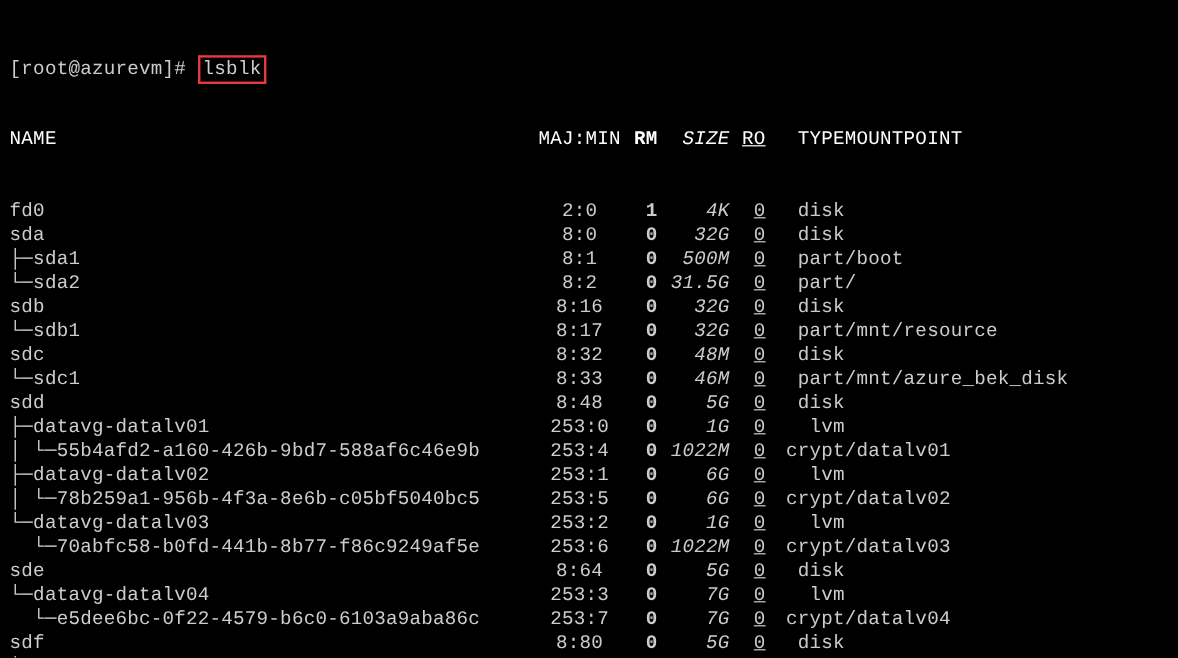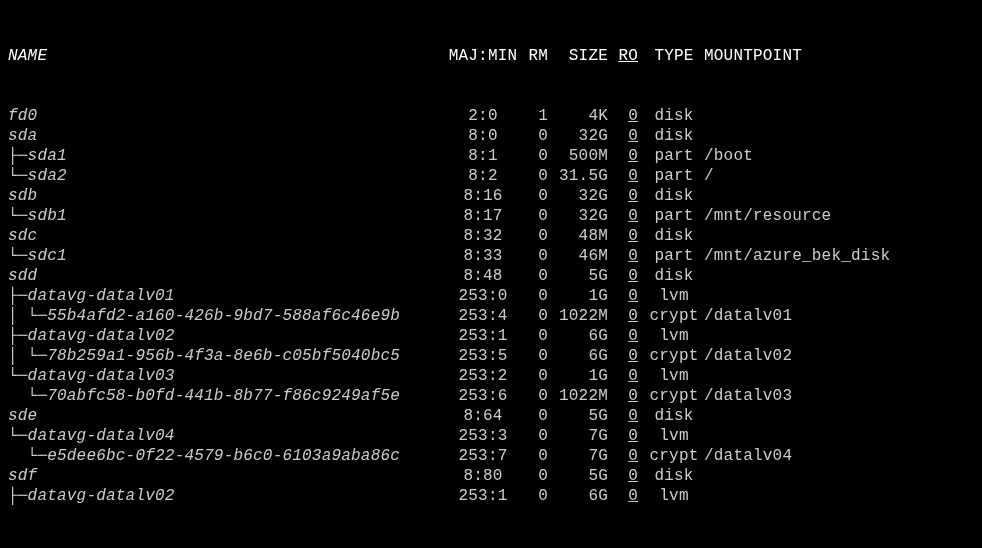--- a/index.html
+++ b/index.html
@@ -20,27 +20,28 @@
     white-space: pre;
   }
   .prompt { color: #ccc; }
   .boxed {
     border: 2px solid #e63b3b;
     padding: 0 2px;
     display: inline-block;
   }
   .hdr { color: #fff; }
   .row { height: 20px; }
-  .name { display: inline-block; width: 440px; font-style: italic; }
+  .name { display: inline-block; width: 440px; }
   .majmin { display: inline-block; width: 70px; text-align: center; }
-  .rm { display: inline-block; width: 30px; text-align: right; }
-  .size { display: inline-block; width: 60px; text-align: right; }
+  .rm { display: inline-block; width: 30px; text-align: right; font-weight: bold; }
+  .size { display: inline-block; width: 60px; text-align: right; font-style: italic; }
   .ro { display: inline-block; width: 30px; text-align: right; text-decoration: underline; }
-  .type { display: inline-block; width: 60px; text-align: center; padding-left: 6px;}
+  .type { display: inline-block; width: 60px; text-align: right; padding-left: 6px;}
   .mp { display: inline-block; }
 </style>
 </head>
 <body>
 
 <div class="term">
+  <div class="row"><span class="prompt">[root@azurevm]# </span><span id="cmd-wrap" class="boxed"><span>lsblk</span></span></div>
   <div class="row hdr"><span class="name">NAME</span><span class="majmin">MAJ:MIN</span><span class="rm">RM</span><span class="size">SIZE</span><span class="ro">RO</span><span class="type">TYPE</span><span class="mp">MOUNTPOINT</span></div>
   <div id="rows"><div class="row"><span class="name">fd0</span><span class="majmin">2:0</span><span class="rm">1</span><span class="size">4K</span><span class="ro">0</span><span class="type">disk</span><span class="mp"></span></div><div class="row"><span class="name">sda</span><span class="majmin">8:0</span><span class="rm">0</span><span class="size">32G</span><span class="ro">0</span><span class="type">disk</span><span class="mp"></span></div><div class="row"><span class="name">├─sda1</span><span class="majmin">8:1</span><span class="rm">0</span><span class="size">500M</span><span class="ro">0</span><span class="type">part</span><span class="mp">/boot</span></div><div class="row"><span class="name">└─sda2</span><span class="majmin">8:2</span><span class="rm">0</span><span class="size">31.5G</span><span class="ro">0</span><span class="type">part</span><span class="mp">/</span></div><div class="row"><span class="name">sdb</span><span class="majmin">8:16</span><span class="rm">0</span><span class="size">32G</span><span class="ro">0</span><span class="type">disk</span><span class="mp"></span></div><div class="row"><span class="name">└─sdb1</span><span class="majmin">8:17</span><span class="rm">0</span><span class="size">32G</span><span class="ro">0</span><span class="type">part</span><span class="mp">/mnt/resource</span></div><div class="row"><span class="name">sdc</span><span class="majmin">8:32</span><span class="rm">0</span><span class="size">48M</span><span class="ro">0</span><span class="type">disk</span><span class="mp"></span></div><div class="row"><span class="name">└─sdc1</span><span class="majmin">8:33</span><span class="rm">0</span><span class="size">46M</span><span class="ro">0</span><span class="type">part</span><span class="mp">/mnt/azure_bek_disk</span></div><div class="row"><span class="name">sdd</span><span class="majmin">8:48</span><span class="rm">0</span><span class="size">5G</span><span class="ro">0</span><span class="type">disk</span><span class="mp"></span></div><div class="row"><span class="name">├─datavg-datalv01</span><span class="majmin">253:0</span><span class="rm">0</span><span class="size">1G</span><span class="ro">0</span><span class="type">lvm</span><span class="mp"></span></div><div class="row"><span class="name">│ └─55b4afd2-a160-426b-9bd7-588af6c46e9b</span><span class="majmin">253:4</span><span class="rm">0</span><span class="size">1022M</span><span class="ro">0</span><span class="type">crypt</span><span class="mp">/datalv01</span></div><div class="row"><span class="name">├─datavg-datalv02</span><span class="majmin">253:1</span><span class="rm">0</span><span class="size">6G</span><span class="ro">0</span><span class="type">lvm</span><span class="mp"></span></div><div class="row"><span class="name">│ └─78b259a1-956b-4f3a-8e6b-c05bf5040bc5</span><span class="majmin">253:5</span><span class="rm">0</span><span class="size">6G</span><span class="ro">0</span><span class="type">crypt</span><span class="mp">/datalv02</span></div><div class="row"><span class="name">└─datavg-datalv03</span><span class="majmin">253:2</span><span class="rm">0</span><span class="size">1G</span><span class="ro">0</span><span class="type">lvm</span><span class="mp"></span></div><div class="row"><span class="name">  └─70abfc58-b0fd-441b-8b77-f86c9249af5e</span><span class="majmin">253:6</span><span class="rm">0</span><span class="size">1022M</span><span class="ro">0</span><span class="type">crypt</span><span class="mp">/datalv03</span></div><div class="row"><span class="name">sde</span><span class="majmin">8:64</span><span class="rm">0</span><span class="size">5G</span><span class="ro">0</span><span class="type">disk</span><span class="mp"></span></div><div class="row"><span class="name">└─datavg-datalv04</span><span class="majmin">253:3</span><span class="rm">0</span><span class="size">7G</span><span class="ro">0</span><span class="type">lvm</span><span class="mp"></span></div><div class="row"><span class="name">  └─e5dee6bc-0f22-4579-b6c0-6103a9aba86c</span><span class="majmin">253:7</span><span class="rm">0</span><span class="size">7G</span><span class="ro">0</span><span class="type">crypt</span><span class="mp">/datalv04</span></div><div class="row"><span class="name">sdf</span><span class="majmin">8:80</span><span class="rm">0</span><span class="size">5G</span><span class="ro">0</span><span class="type">disk</span><span class="mp"></span></div><div class="row"><span class="name">├─datavg-datalv02</span><span class="majmin">253:1</span><span class="rm">0</span><span class="size">6G</span><span class="ro">0</span><span class="type">lvm</span><span class="mp"></span></div></div>
 </div>
 
 </body></html>

